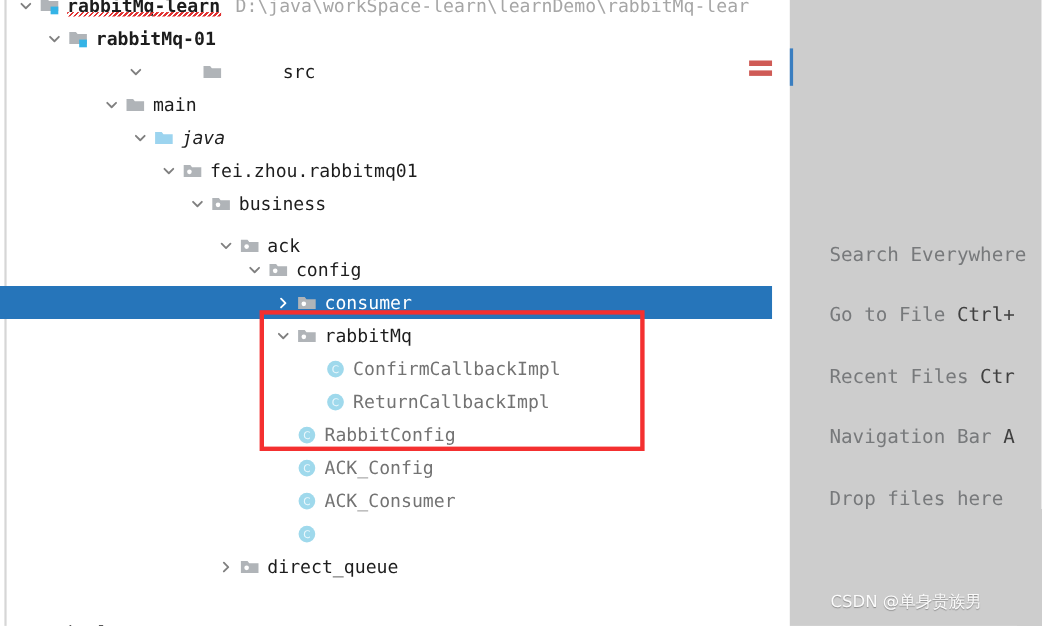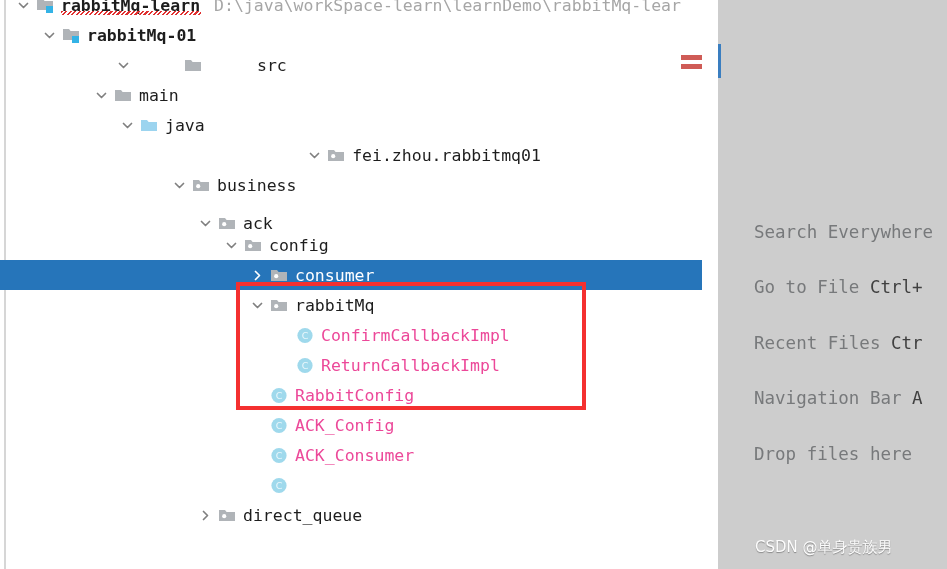--- a/index.html
+++ b/index.html
@@ -66,21 +66,21 @@
   }
   .icon svg { display: block; }
 
   .label {
     font-family: "DejaVu Sans Mono", "Liberation Mono", monospace;
     font-size: 16.5px;
     color: #1d1d1d;
     letter-spacing: 0px;
   }
   .label.bold { font-weight: bold; }
-  .label.klass { color: #ec4899; }
+  .label.klass { color: #737373; }
   .row.selected .label { color: #ffffff; }
 
   .path-hint {
     font-family: "DejaVu Sans Mono", "Liberation Mono", monospace;
     font-size: 16.5px;
     color: #a6a6a6;
     margin-left: 14px;
   }
 
   .squiggle {
@@ -201,35 +201,35 @@
               <path d="M2.5 4.5 L6.5 8.5 L10.5 4.5" fill="none" stroke="currentColor" stroke-width="1.7" stroke-linecap="round" stroke-linejoin="round"></path>
             </svg>
           </div>
           <div class="icon">
             <svg width="19" height="19" viewBox="0 0 19 19">
               <path d="M1 4 h6 l1.6 2 H17 v9 H1 Z" fill="#b0b4b8"></path>
             </svg>
           </div>
           <span class="label">main</span>
         </div>
-        <div class="row" style="top: 110px;">
+        <div class="row" style="top: 110px; font-style: italic;">
           <div style="flex: 0 0 116px; height: 1px;"></div>
           <div class="twisty">
             <svg width="13" height="13" viewBox="0 0 13 13">
               <path d="M2.5 4.5 L6.5 8.5 L10.5 4.5" fill="none" stroke="currentColor" stroke-width="1.7" stroke-linecap="round" stroke-linejoin="round"></path>
             </svg>
           </div>
           <div class="icon">
             <svg width="19" height="19" viewBox="0 0 19 19">
               <path d="M1 4 h6 l1.6 2 H17 v9 H1 Z" fill="#9cd4ef"></path>
             </svg>
           </div>
           <span class="label">java</span>
         </div>
-        <div class="row" style="top: 140px; justify-content: center;">
+        <div class="row" style="top: 140px;">
           <div style="flex: 0 0 142px; height: 1px;"></div>
           <div class="twisty">
             <svg width="13" height="13" viewBox="0 0 13 13">
               <path d="M2.5 4.5 L6.5 8.5 L10.5 4.5" fill="none" stroke="currentColor" stroke-width="1.7" stroke-linecap="round" stroke-linejoin="round"></path>
             </svg>
           </div>
           <div class="icon">
             <svg width="19" height="19" viewBox="0 0 19 19">
               <path d="M1 4 h6 l1.6 2 H17 v9 H1 Z" fill="#b0b4b8"></path>
               <circle cx="6.2" cy="10.2" r="2.1" fill="#ffffff"></circle>

